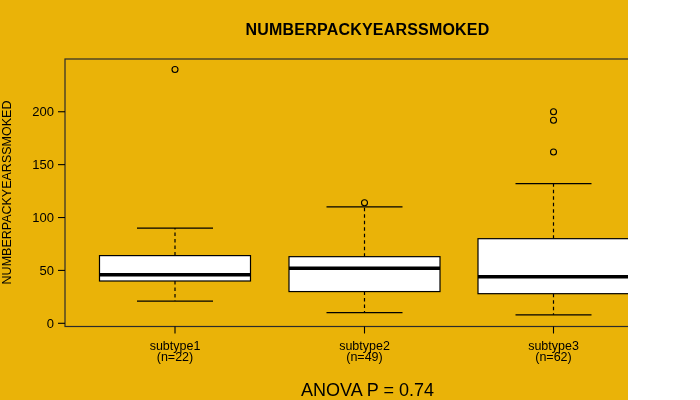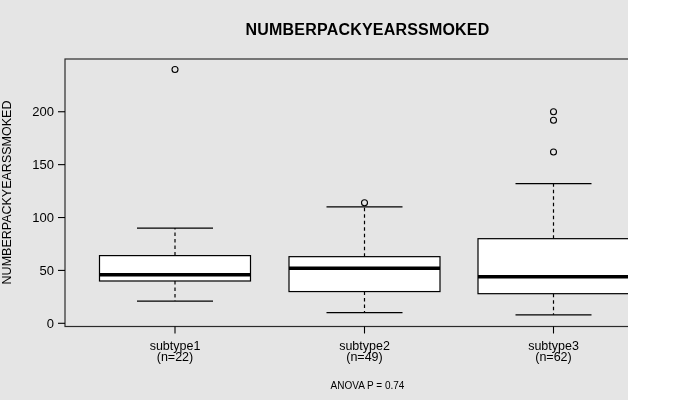--- a/index.html
+++ b/index.html
@@ -5,21 +5,21 @@
   html, body {
     margin: 0;
     padding: 0;
     background: #ffffff;
     font-family: "Liberation Sans", sans-serif;
   }
   .figure {
     position: relative;
     width: 628px;
     height: 400px;
-    background: #e5e5e5;
+    background: #eab308;
     overflow: hidden;
   }
   .chart-title {
     position: absolute;
     left: 65px;
     top: 21px;
     width: 605px;
     text-align: center;
     font-size: 16px;
     font-weight: bold;
@@ -42,21 +42,21 @@
     position: absolute;
     left: 0;
     top: 0;
   }
   .anova-note {
     position: absolute;
     left: 65px;
     top: 380px;
     width: 605px;
     text-align: center;
-    font-size: 10px;
+    font-size: 18px;
     color: #000000;
   }
 </style>
 </head>
 <body>
 
 <div class="figure">
   <div class="chart-title">NUMBERPACKYEARSSMOKED</div>
 
   <div class="y-axis-label">NUMBERPACKYEARSSMOKED</div>

